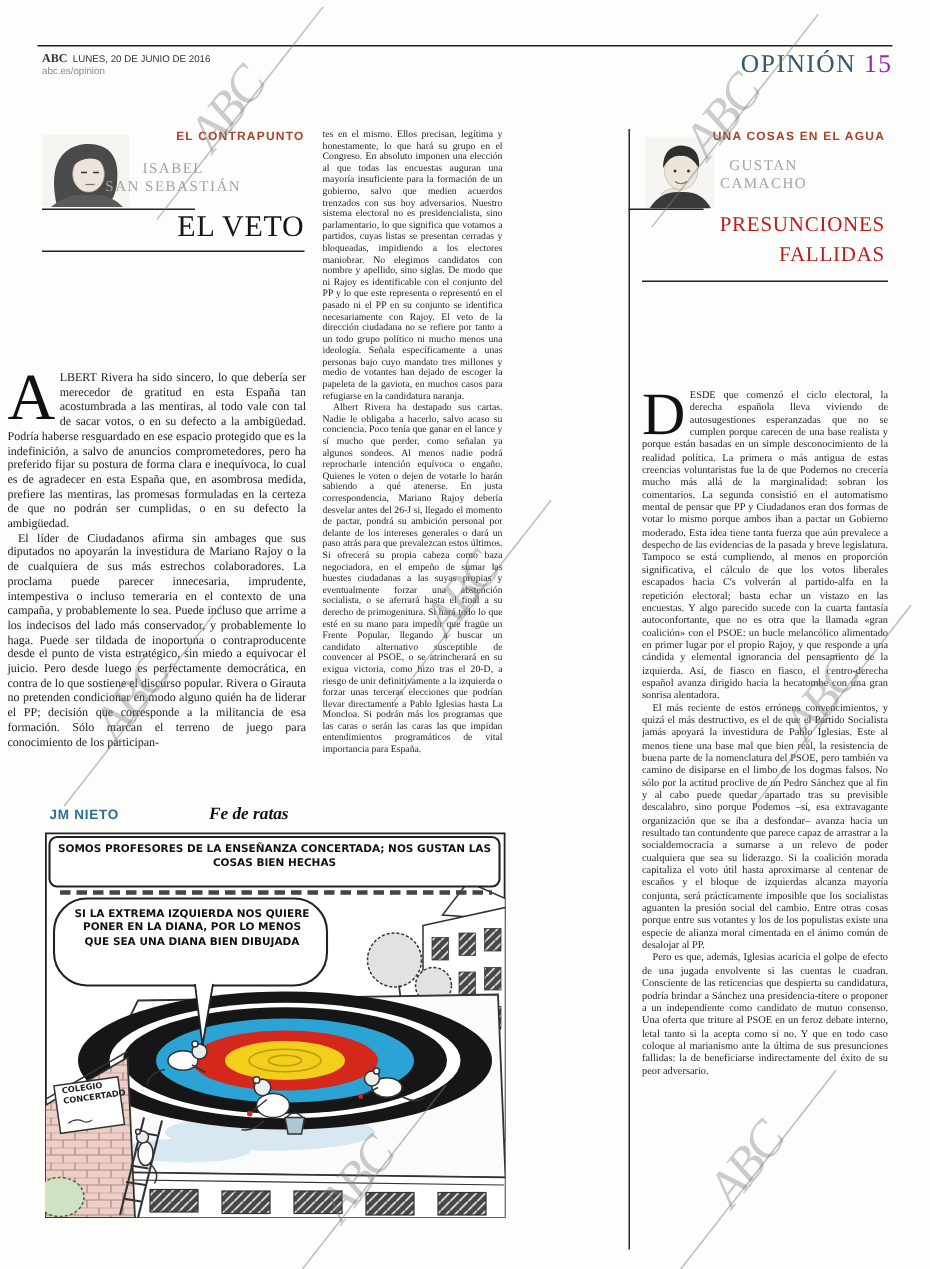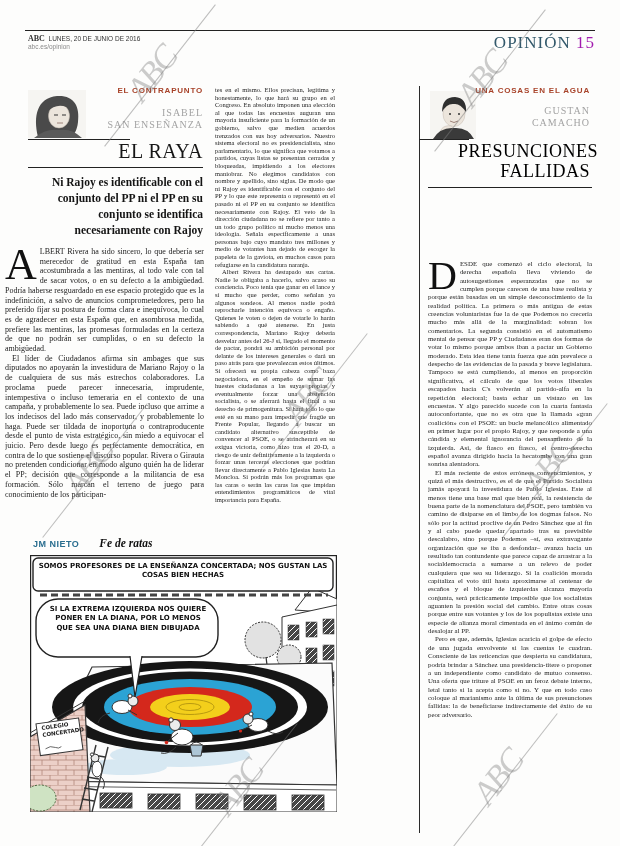--- a/index.html
+++ b/index.html
@@ -13,43 +13,43 @@
   .folio-left{top:35px;left:28px;font-size:6.5px;line-height:8px;color:#333;
               font-family:"Liberation Sans",sans-serif;}
   .folio-left b{font-family:"Liberation Serif",serif;font-size:8px;}
   .folio-site{color:#8a8a8a;}
   .section{top:33px;right:25px;font-size:17px;letter-spacing:1px;color:#33596b;}
   .pagenum{color:#a21caf;}
 
   
   .kicker{font-family:"Liberation Sans",sans-serif;font-weight:bold;font-size:8px;
           letter-spacing:.8px;color:#a8432a;text-align:right;}
-  .authors{font-size:10px;line-height:11.5px;letter-spacing:1px;color:#a3a3a3;text-align:right;}
+  .authors{font-size:10px;line-height:11.5px;letter-spacing:1px;color:#a3a3a3;text-align:center;}
   .headline{font-size:20px;letter-spacing:.5px;color:#161616;text-align:right;font-weight:500;}
-  .headline2{font-size:18px;line-height:20px;letter-spacing:.5px;color:#000000;text-align:right;font-weight:500;}
+  .headline2{font-size:14px;line-height:20px;letter-spacing:.5px;color:#b91c1c;text-align:right;font-weight:500;}
   .standfirst{font-weight:bold;text-align:right;color:#141414;}
   .sf1{font-size:11.5px;line-height:16px;}
   .sf2{font-size:12px;line-height:15px;}
 
   
   .bodycol{text-align:justify;overflow:hidden;color:#1c1c1c;}
   .bodycol p{margin:0;}
   .bodycol p.ind{text-indent:7px;}
   .col1{font-size:8px;line-height:9.7px;}
   .col2{font-size:6.5px;line-height:7.6px;}
   .colr{font-size:6.9px;line-height:8.35px;}
   .dropcap{float:left;font-weight:400;color:#111;padding-right:3px;}
   .dc1{font-size:44px;line-height:36px;}
   .dc2{font-size:40px;line-height:31px;}
 
   
   .cartoon-label{top:537px;left:33px;font-size:11px;}
   .credit{font-family:"Liberation Sans",sans-serif;font-weight:bold;font-size:9px;
           letter-spacing:.5px;color:#2a6e8f;margin-right:20px;}
-  .ctitle{font-weight:bold;font-style:italic;font-size:11.5px;color:#111;}
+  .ctitle{font-weight:bold;font-style:italic;font-size:11.5px;color:#111;margin-left:40px;}
   #cartoon{left:30px;top:555px;width:361px;height:257px;}
   .bubble-text{position:absolute;text-align:center;font-family:"DejaVu Sans","Liberation Sans",sans-serif;
                font-size:7px;line-height:9.3px;font-weight:600;color:#111;}
   .sign-text{position:absolute;left:11px;top:170px;width:40px;text-align:left;
              font-family:"DejaVu Sans",sans-serif;font-size:5.5px;line-height:6.5px;font-weight:700;
              transform:rotate(-8deg);transform-origin:left top;color:#222;}
 
   
   .wm{position:absolute;border-top:1.2px solid rgba(125,125,125,.5);z-index:60;pointer-events:none;}
   .wm span{position:absolute;left:32%;top:-27px;font-style:italic;font-size:34px;
@@ -79,26 +79,25 @@
       <ellipse cx="31" cy="26" rx="10.5" ry="12" fill="#ece5dc" stroke="#c5bab0" stroke-width="0.5"></ellipse>
       <path d="M19,22 Q31,10 45,21 L45,15 Q33,6 21,14 Z" fill="#4a4a4a"></path>
       <line x1="26" y1="25" x2="30" y2="25" stroke="#333" stroke-width="1"></line>
       <line x1="34" y1="25" x2="38" y2="25" stroke="#333" stroke-width="1"></line>
       <line x1="29" y1="33" x2="35" y2="33" stroke="#8a6a60" stroke-width="0.8"></line>
       <path d="M6,48 Q18,38 31,40 Q44,38 54,48 Z" fill="#5a5a5a"></path>
     </svg>
   </div>
   <div class="abs authors" style="left:28px;top:107px;width:175px;">
     <div>ISABEL</div>
-    <div>SAN ENSEÑANZA</div>
+    <div>SAN SEBASTIÁN</div>
   </div>
   <div class="rule" style="left:28px;top:139px;width:102px;"></div>
-  <div class="abs headline" style="left:58px;top:140px;width:145px;">EL RAYA</div>
+  <div class="abs headline" style="left:58px;top:140px;width:145px;">EL VETO</div>
   <div class="rule" style="left:28px;top:167px;width:175px;"></div>
-  <div class="abs standfirst sf1" style="left:28px;top:174px;width:175px;">Ni Rajoy es identificable con el conjunto del PP ni el PP en su conjunto se identifica necesariamente con Rajoy</div>
 
   <div class="abs bodycol col1" style="left:5px;top:247px;width:199px;height:272px;">
     <p><span class="dropcap dc1">A</span><span>LBERT Rivera ha sido sincero, lo que debería ser merecedor de gratitud en esta España tan acostumbrada a las mentiras, al todo vale con tal de sacar votos, o en su defecto a la ambigüedad. Podría haberse resguardado en ese espacio protegido que es la indefinición, a salvo de anuncios comprometedores, pero ha preferido fijar su postura de forma clara e inequívoca, lo cual es de agradecer en esta España que, en asombrosa medida, prefiere las mentiras, las promesas formuladas en la certeza de que no podrán ser cumplidas, o en su defecto la ambigüedad.</span></p>
     <p class="ind">El líder de Ciudadanos afirma sin ambages que sus diputados no apoyarán la investidura de Mariano Rajoy o la de cualquiera de sus más estrechos colaboradores. La proclama puede parecer innecesaria, imprudente, intempestiva o incluso temeraria en el contexto de una campaña, y probablemente lo sea. Puede incluso que arrime a los indecisos del lado más conservador, y probablemente lo haga. Puede ser tildada de inoportuna o contraproducente desde el punto de vista estratégico, sin miedo a equivocar el juicio. Pero desde luego es perfectamente democrática, en contra de lo que sostiene el discurso popular. Rivera o Girauta no pretenden condicionar en modo alguno quién ha de liderar el PP; decisión que corresponde a la militancia de esa formación. Sólo marcan el terreno de juego para conocimiento de los participan-</p>
   </div>
   <div class="abs bodycol col2" style="left:215px;top:86px;width:120px;height:432px;">
     <p>tes en el mismo. Ellos precisan, legítima y honestamente, lo que hará su grupo en el Congreso. En absoluto imponen una elección al que todas las encuestas auguran una mayoría insuficiente para la formación de un gobierno, salvo que medien acuerdos trenzados con sus hoy adversarios. Nuestro sistema electoral no es presidencialista, sino parlamentario, lo que significa que votamos a partidos, cuyas listas se presentan cerradas y bloqueadas, impidiendo a los electores maniobrar. No elegimos candidatos con nombre y apellido, sino siglas. De modo que ni Rajoy es identificable con el conjunto del PP y lo que este representa o representó en el pasado ni el PP en su conjunto se identifica necesariamente con Rajoy. El veto de la dirección ciudadana no se refiere por tanto a un todo grupo político ni mucho menos una ideología. Señala específicamente a unas personas bajo cuyo mandato tres millones y medio de votantes han dejado de escoger la papeleta de la gaviota, en muchos casos para refugiarse en la candidatura naranja.</p>
     <p class="ind">Albert Rivera ha destapado sus cartas. Nadie le obligaba a hacerlo, salvo acaso su conciencia. Poco tenía que ganar en el lance y sí mucho que perder, como señalan ya algunos sondeos. Al menos nadie podrá reprocharle intención equívoca o engaño. Quienes le voten o dejen de votarle lo harán sabiendo a qué atenerse. En justa correspondencia, Mariano Rajoy debería desvelar antes del 26-J si, llegado el momento de pactar, pondrá su ambición personal por delante de los intereses generales o dará un paso atrás para que prevalezcan estos últimos. Si ofrecerá su propia cabeza como baza negociadora, en el empeño de sumar las huestes ciudadanas a las suyas propias y eventualmente forzar una abstención socialista, o se aferrará hasta el final a su derecho de primogenitura. Si hará todo lo que esté en su mano para impedir que fragüe un Frente Popular, llegando a buscar un candidato alternativo susceptible de convencer al PSOE, o se atrincherará en su exigua victoria, como hizo tras el 20-D, a riesgo de unir definitivamente a la izquierda o forzar unas terceras elecciones que podrían llevar directamente a Pablo Iglesias hasta La Moncloa. Si podrán más los programas que las caras o serán las caras las que impidan entendimientos programáticos de vital importancia para España.</p>
   </div>
 

